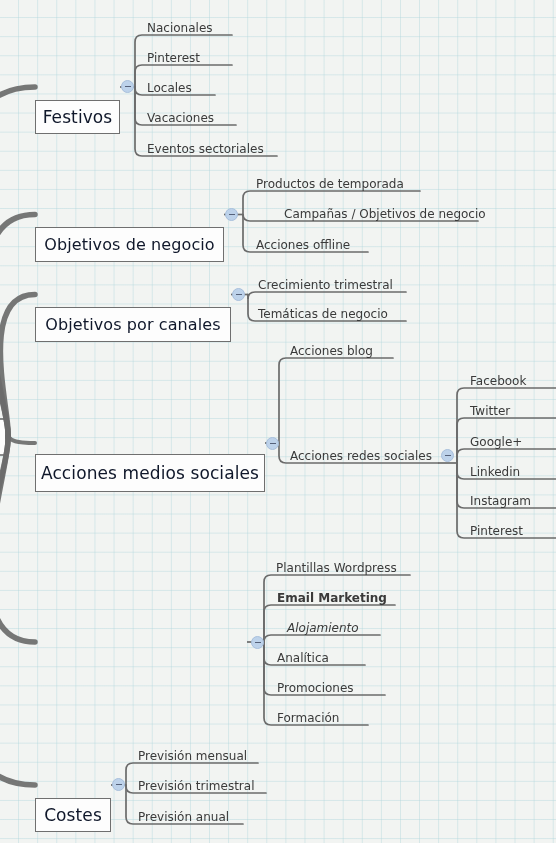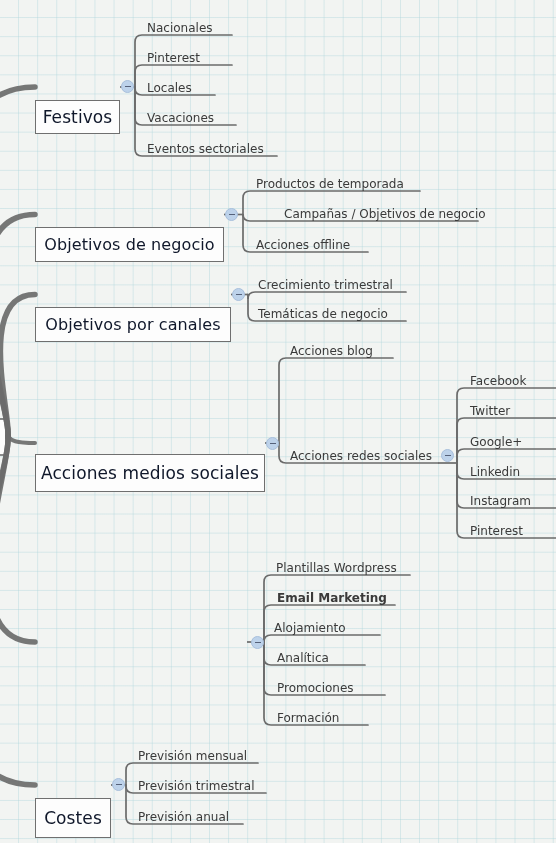--- a/index.html
+++ b/index.html
@@ -141,22 +141,22 @@
     <div class="toggle" style="left: 441px; top: 449px;"></div>
     <div class="leaf" style="left: 470px; top: 375px; font-size: 12px;">Facebook</div>
     <div class="leaf" style="left: 470px; top: 405px; font-size: 12px;">Twitter</div>
     <div class="leaf" style="left: 470px; top: 436px; font-size: 12px;">Google+</div>
     <div class="leaf" style="left: 470px; top: 466px; font-size: 12px;">Linkedin</div>
     <div class="leaf" style="left: 470px; top: 495px; font-size: 12px;">Instagram</div>
     <div class="leaf" style="left: 470px; top: 525px; font-size: 12px;">Pinterest</div>
     <div class="toggle" style="left: 251px; top: 636px;"></div>
     <div class="leaf" style="left: 276px; top: 562px; font-size: 12px; text-align: center;">Plantillas Wordpress</div>
     <div class="leaf" style="left: 277px; top: 592px; font-size: 12px; font-weight: bold;">Email Marketing</div>
-    <div class="leaf" style="left: 274px; top: 622px; font-size: 12px;">Alojamiento</div>
+    <div class="leaf" style="left: 287px; top: 622px; font-size: 12px; font-style: italic;">Alojamiento</div>
     <div class="leaf" style="left: 277px; top: 652px; font-size: 12px;">Analítica</div>
     <div class="leaf" style="left: 277px; top: 682px; font-size: 12px;">Promociones</div>
     <div class="leaf" style="left: 277px; top: 712px; font-size: 12px;">Formación</div>
-    <div class="node-box" style="left: 35px; top: 768px; width: 76px; height: 40px; font-size: 17px;">Costes</div>
+    <div class="node-box" style="left: 35px; top: 768px; width: 76px; height: 34px; font-size: 17px;">Costes</div>
     <div class="toggle" style="left: 112px; top: 778px;"></div>
     <div class="leaf" style="left: 138px; top: 750px; font-size: 12px;">Previsión mensual</div>
     <div class="leaf" style="left: 138px; top: 780px; font-size: 12px;">Previsión trimestral</div>
     <div class="leaf" style="left: 138px; top: 811px; font-size: 12px;">Previsión anual</div>
   </div>
 
 </body></html>

